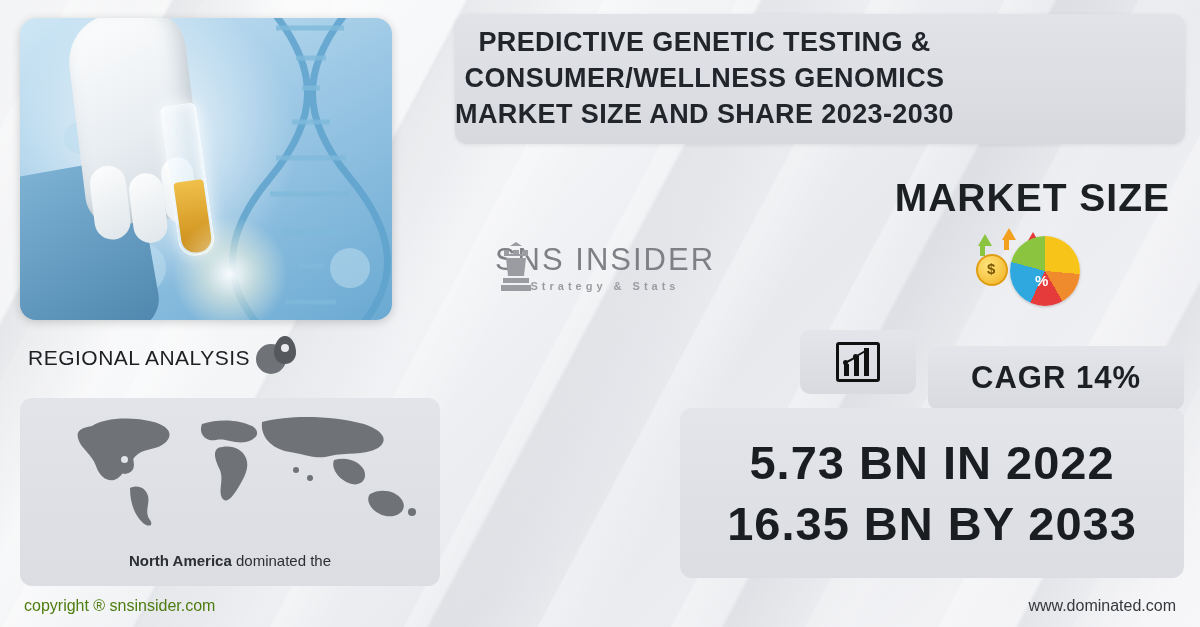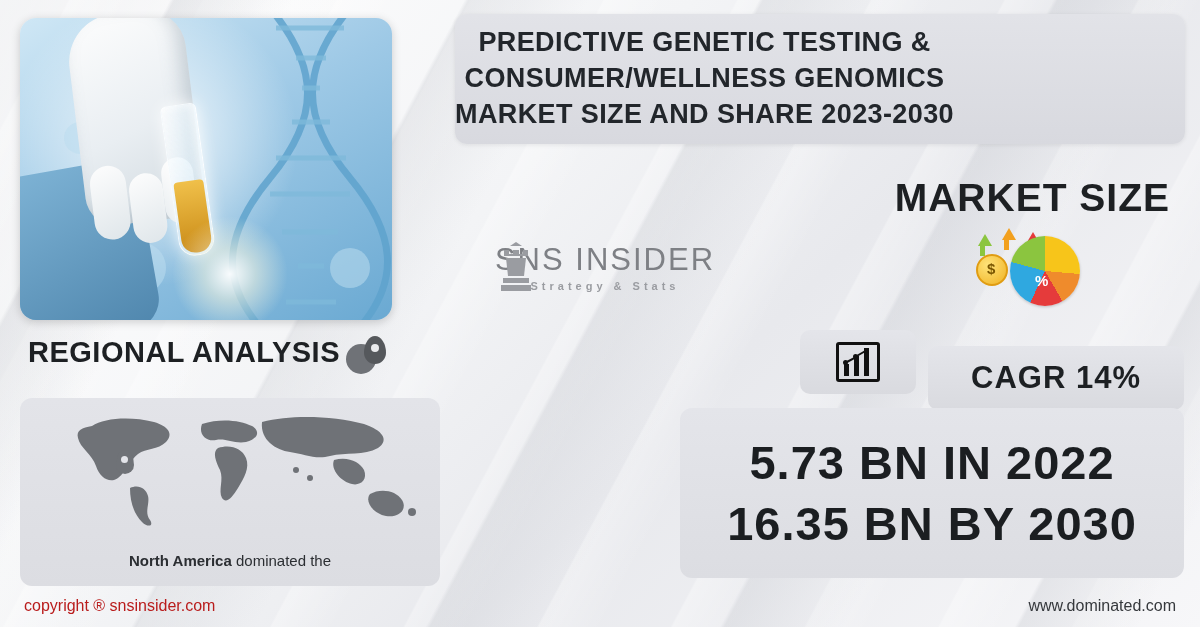--- a/index.html
+++ b/index.html
@@ -127,22 +127,22 @@
   .values-card div{font-size:47px;font-weight:700;color:#1b1e21;letter-spacing:1px;}
 
   
   .logo{position:absolute;left:470px;top:242px;width:270px;height:100px;text-align:center;color:#8d8f94;}
   .logo .name{font-size:31px;letter-spacing:2px;font-weight:400;color:#7e8085;}
   .logo .tag{font-size:11px;letter-spacing:4px;color:#9a9ca1;margin-top:2px;font-weight:bold;}
   .rook{position:absolute;left:24px;top:0;width:44px;height:56px;}
 
   
   .regional{
-    position:absolute;left:28px;top:336px;font-size:29px;font-weight:700;
-    color:#1d2023;letter-spacing:.5px;display:flex;align-items:flex-start;gap:4px;
+    position:absolute;left:28px;top:336px;font-size:21px;font-weight:400;
+    color:#1d2023;letter-spacing:.5px;display:flex;align-items:center;gap:4px;
   }
   .globe-pin{position:relative;width:44px;height:44px;margin-left:2px;}
   .globe-pin .g{position:absolute;left:0;top:8px;width:30px;height:30px;border-radius:50%;
     background:#6f7277;}
   .globe-pin .pin{position:absolute;left:18px;top:0;width:22px;height:28px;background:#55585c;
     border-radius:50% 50% 50% 50%/60% 60% 40% 40%;}
   .globe-pin .pin::after{content:"";position:absolute;left:7px;top:8px;width:8px;height:8px;border-radius:50%;background:#e9eaec;}
 
   .map-card{
     position:absolute;left:20px;top:398px;width:420px;height:188px;
@@ -152,21 +152,21 @@
   .map-pin{position:absolute;left:96px;top:52px;width:18px;height:24px;background:#6f7277;
     border-radius:50% 50% 50% 50%/62% 62% 38% 38%;}
   .map-pin::after{content:"";position:absolute;left:5px;top:6px;width:7px;height:7px;border-radius:50%;background:#e4e5ea;}
   .map-caption{
     position:absolute;left:0;right:0;bottom:14px;text-align:center;
     font-size:15px;color:#2b2e32;line-height:1.45;
   }
   .map-caption b{font-weight:700;}
 
   
-  .copyright{position:absolute;left:24px;bottom:12px;font-size:16px;color:#b91c1c;}
+  .copyright{position:absolute;left:24px;bottom:12px;font-size:16px;color:#4d7c0f;}
   .website{position:absolute;right:24px;bottom:12px;font-size:16px;color:#35383c;}
 </style>
 </head>
 <body>
 
 <div class="sheen"></div>
 <div class="sheen2"></div>
 
 <div class="photo-card">
   <div class="glow"></div>
@@ -238,21 +238,21 @@
     <div class="dot" style="left:17px;top:12px;"></div>
     <div class="dot" style="left:28px;top:6px;"></div>
     <div class="line" style="left:9px;top:20px;width:12px;transform:rotate(-28deg);"></div>
     <div class="line" style="left:19px;top:14px;width:12px;transform:rotate(-30deg);"></div>
   </div>
 </div>
 <div class="cagr-card">CAGR 14%</div>
 
 <div class="values-card">
   <div>5.73 BN IN 2022</div>
-  <div>16.35 BN BY 2030</div>
+  <div>16.35 BN BY 2033</div>
 </div>
 
 <div class="logo">
   <svg class="rook" viewBox="0 0 44 56">
     <path d="M10 14 L10 8 L15 8 L15 12 L19 12 L19 8 L25 8 L25 12 L29 12 L29 8 L34 8 L34 14 Z" fill="#9a9ca1"></path>
     <path d="M12 16 L32 16 L30 34 L14 34 Z" fill="#9a9ca1"></path>
     <rect x="9" y="36" width="26" height="5" fill="#9a9ca1"></rect>
     <rect x="7" y="43" width="30" height="6" fill="#9a9ca1"></rect>
     <path d="M16 4 L22 0 L28 4 Z" fill="#9a9ca1"></path>
   </svg>

